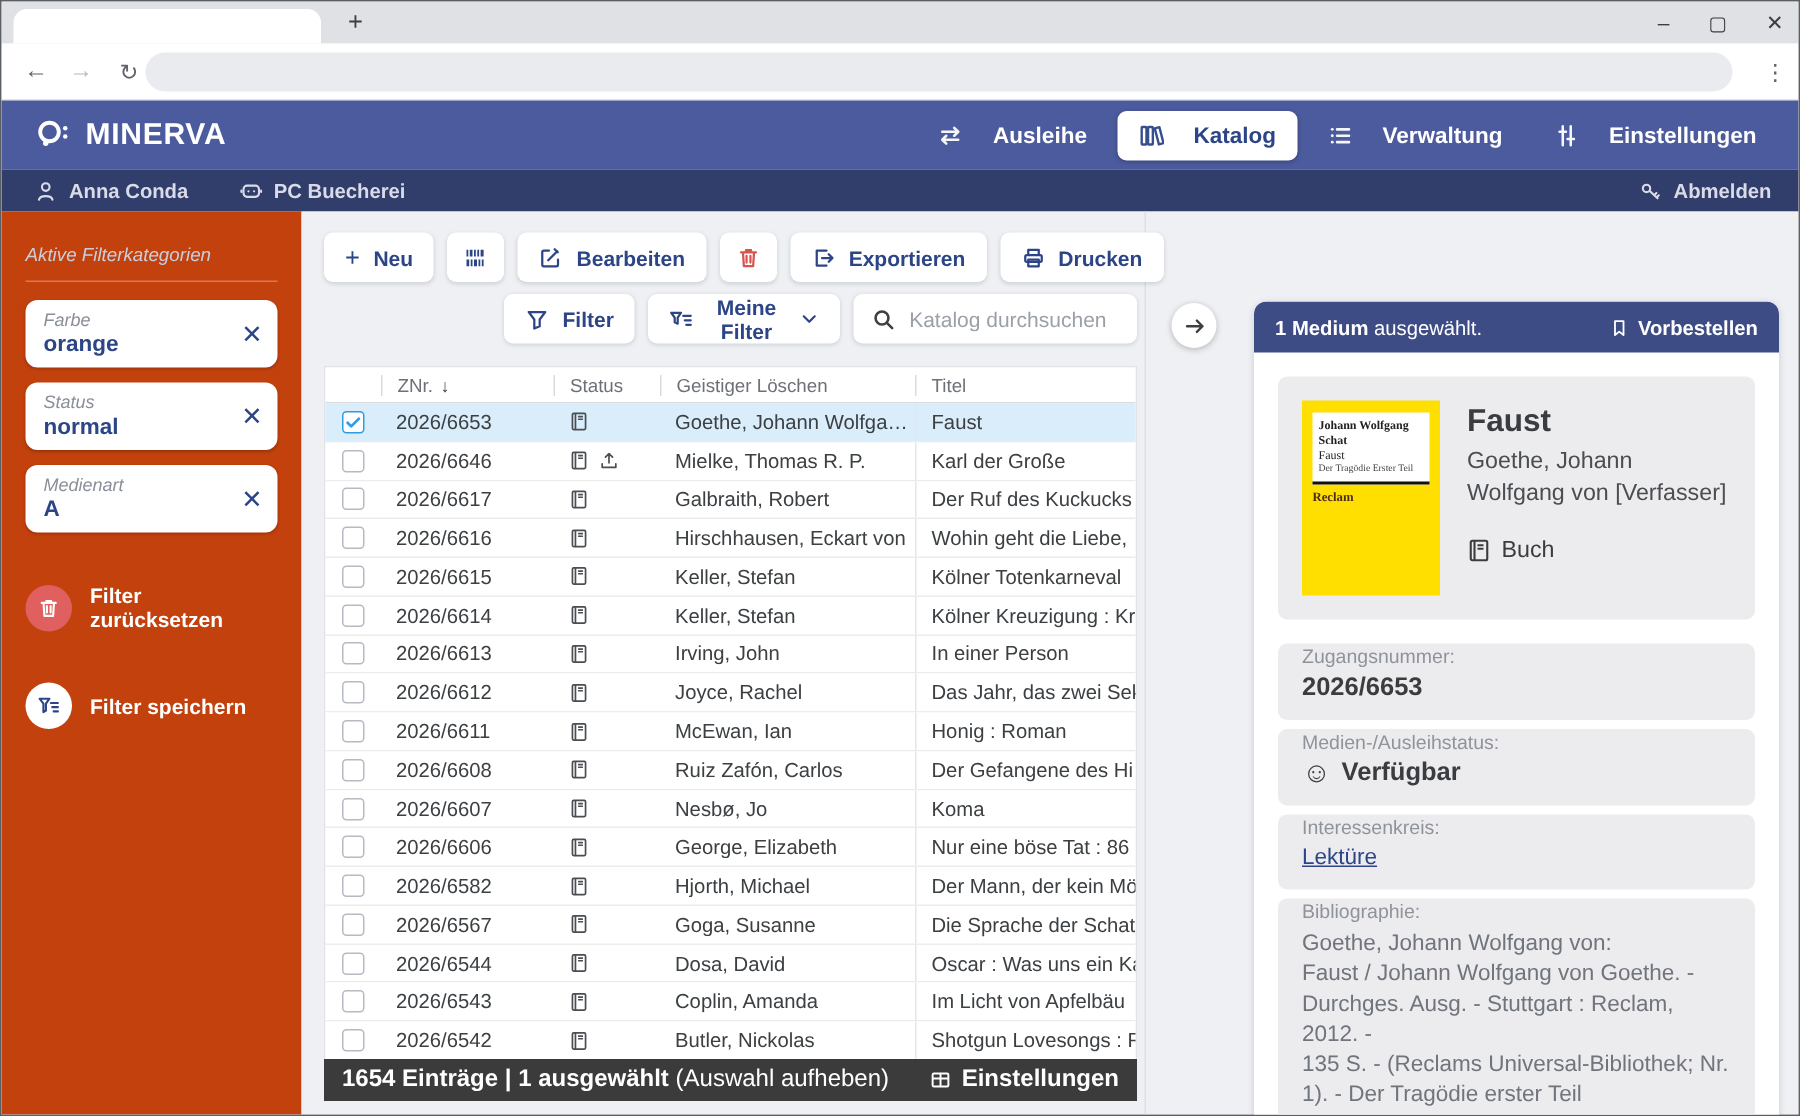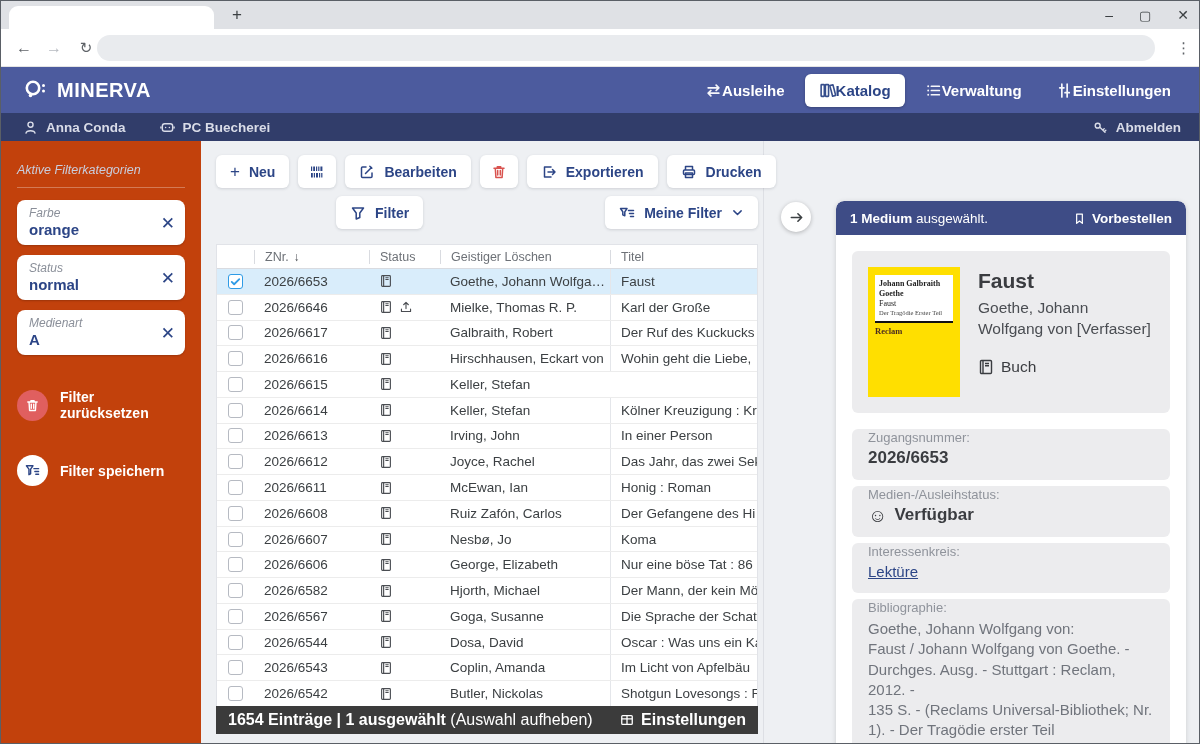--- a/index.html
+++ b/index.html
@@ -23,21 +23,21 @@
   .fwd-ic { left:40px; color:#b6bac0; }
   .reload-ic { left:72px; color:#5f6368; font-size:15px; }
   .addr-pill { position:absolute; left:96px; top:6px; width:1058px; height:26px; background:#e9ebee; border-radius:13px; }
   .kebab { position:absolute; right:8px; top:0; height:38px; display:flex; align-items:center; color:#5f6368; font-size:15px; letter-spacing:0; }
 
   
   .nav { position:absolute; left:0; top:66px; right:0; height:46px; background:#4c5b9e; display:flex; align-items:center; }
   .brand { display:flex; align-items:center; gap:8px; margin-left:22px; color:#fff; }
   .brand-name { font-size:20px; font-weight:bold; letter-spacing:0.5px; }
   .nav-items { margin-left:auto; margin-right:14px; display:flex; align-items:center; gap:6px; }
-  .nav-item { display:flex; align-items:center; gap:0; color:#fff; font-weight:bold; font-size:15px; padding:8px 14px; border-radius:6px; cursor:default; }
+  .nav-item { display:flex; align-items:center; gap:20px; color:#fff; font-weight:bold; font-size:15px; padding:8px 14px; border-radius:6px; cursor:default; }
   .nav-item.active { background:#fff; color:#2c4586; box-shadow:0 1px 3px rgba(0,0,0,.25); }
   .nav-item .ic { opacity:.95; }
 
   
   .subnav { position:absolute; left:0; top:112px; right:0; height:28px; background:#313d6a; display:flex; align-items:center; color:#d9dce8; font-size:13.5px; font-weight:bold;justify-content:space-between; }
   .subnav-left { display:flex; align-items:center; gap:34px; margin-left:22px; }
   .subnav-item { display:flex; align-items:center; gap:8px; }
   .subnav-right { margin-left:auto; margin-right:18px; display:flex; align-items:center; gap:8px; cursor:default; }
 
   
@@ -355,20 +355,29 @@
               <path d="M9.5 5.5h5M10.5 8.5h4M11.5 11.5h3"></path>
           </svg>
         </span>
         <span>Meine Filter</span>
         <span class="ic">
           <svg width="13" height="13" viewBox="0 0 16 16" fill="none" stroke="currentColor" stroke-width="1.8" stroke-linecap="round" stroke-linejoin="round">
               <path d="m3.5 6 4.5 4.5L12.5 6"></path>
             </svg>
         </span>
       </button>
+      <div class="search-box">
+        <span style="color:#3c4043;">
+          <svg width="16" height="16" viewBox="0 0 16 16" fill="none" stroke="currentColor" stroke-width="1.7" stroke-linecap="round">
+            <circle cx="7" cy="7" r="4.3"></circle>
+              <path d="m10.4 10.4 3.4 3.4"></path>
+          </svg>
+        </span>
+        <input type="text" placeholder="Katalog durchsuchen" style="">
+      </div>
     </div>
 
     <div class="table-wrap">
       <div class="thead">
         <div class="th first col-cb"></div>
         <div class="th col-znr">
           <span>ZNr.</span>
           <span style="font-size:12px;color:#4a4d52;">↓</span>
         </div>
         <div class="th col-status">
@@ -473,20 +482,21 @@
               <span class="status-icons">
                 <span>
                   <svg width="14" height="14" viewBox="0 0 16 16" fill="none" stroke="#4a4d52" stroke-width="1.3">
                     <rect x="3" y="1.8" width="10" height="12.4" rx="1"></rect>
                     <path d="M5.3 1.8v12.4M7.3 4.3h3.7M7.3 6.3h3.7"></path>
                   </svg>
                 </span>
               </span>
             </div>
             <div class="cell author col-author">Keller, Stefan</div>
+            <div class="cell title col-title">Kölner Totenkarneval</div>
           </div>
           <div class="trow">
             <div class="col-cb">
               <div class="cb"></div>
             </div>
             <div class="cell col-znr">2026/6614</div>
             <div class="cell col-status">
               <span class="status-icons">
                 <span>
                   <svg width="14" height="14" viewBox="0 0 16 16" fill="none" stroke="#4a4d52" stroke-width="1.3">
@@ -735,21 +745,21 @@
               <path d="M4.5 2.5h7V14L8 11.2 4.5 14z"></path>
             </svg>
           </span>
           <span>Vorbestellen</span>
         </div>
       </div>
 
       <div class="book-card">
         <div class="cover">
           <div class="cover-label">
-            <div class="cl-author">Johann Galbraith Goethe</div>
+            <div class="cl-author">Johann Wolfgang Schat</div>
             <div class="cl-title">Faust</div>
             <div class="cl-sub">Der Tragödie Erster Teil</div>
           </div>
           <div class="cover-pub">Reclam</div>
         </div>
         <div class="bk-info">
           <div class="bk-title">Faust</div>
           <div class="bk-author">Goethe, Johann Wolfgang von [Verfasser]</div>
           <div class="bk-type">
             <span>

